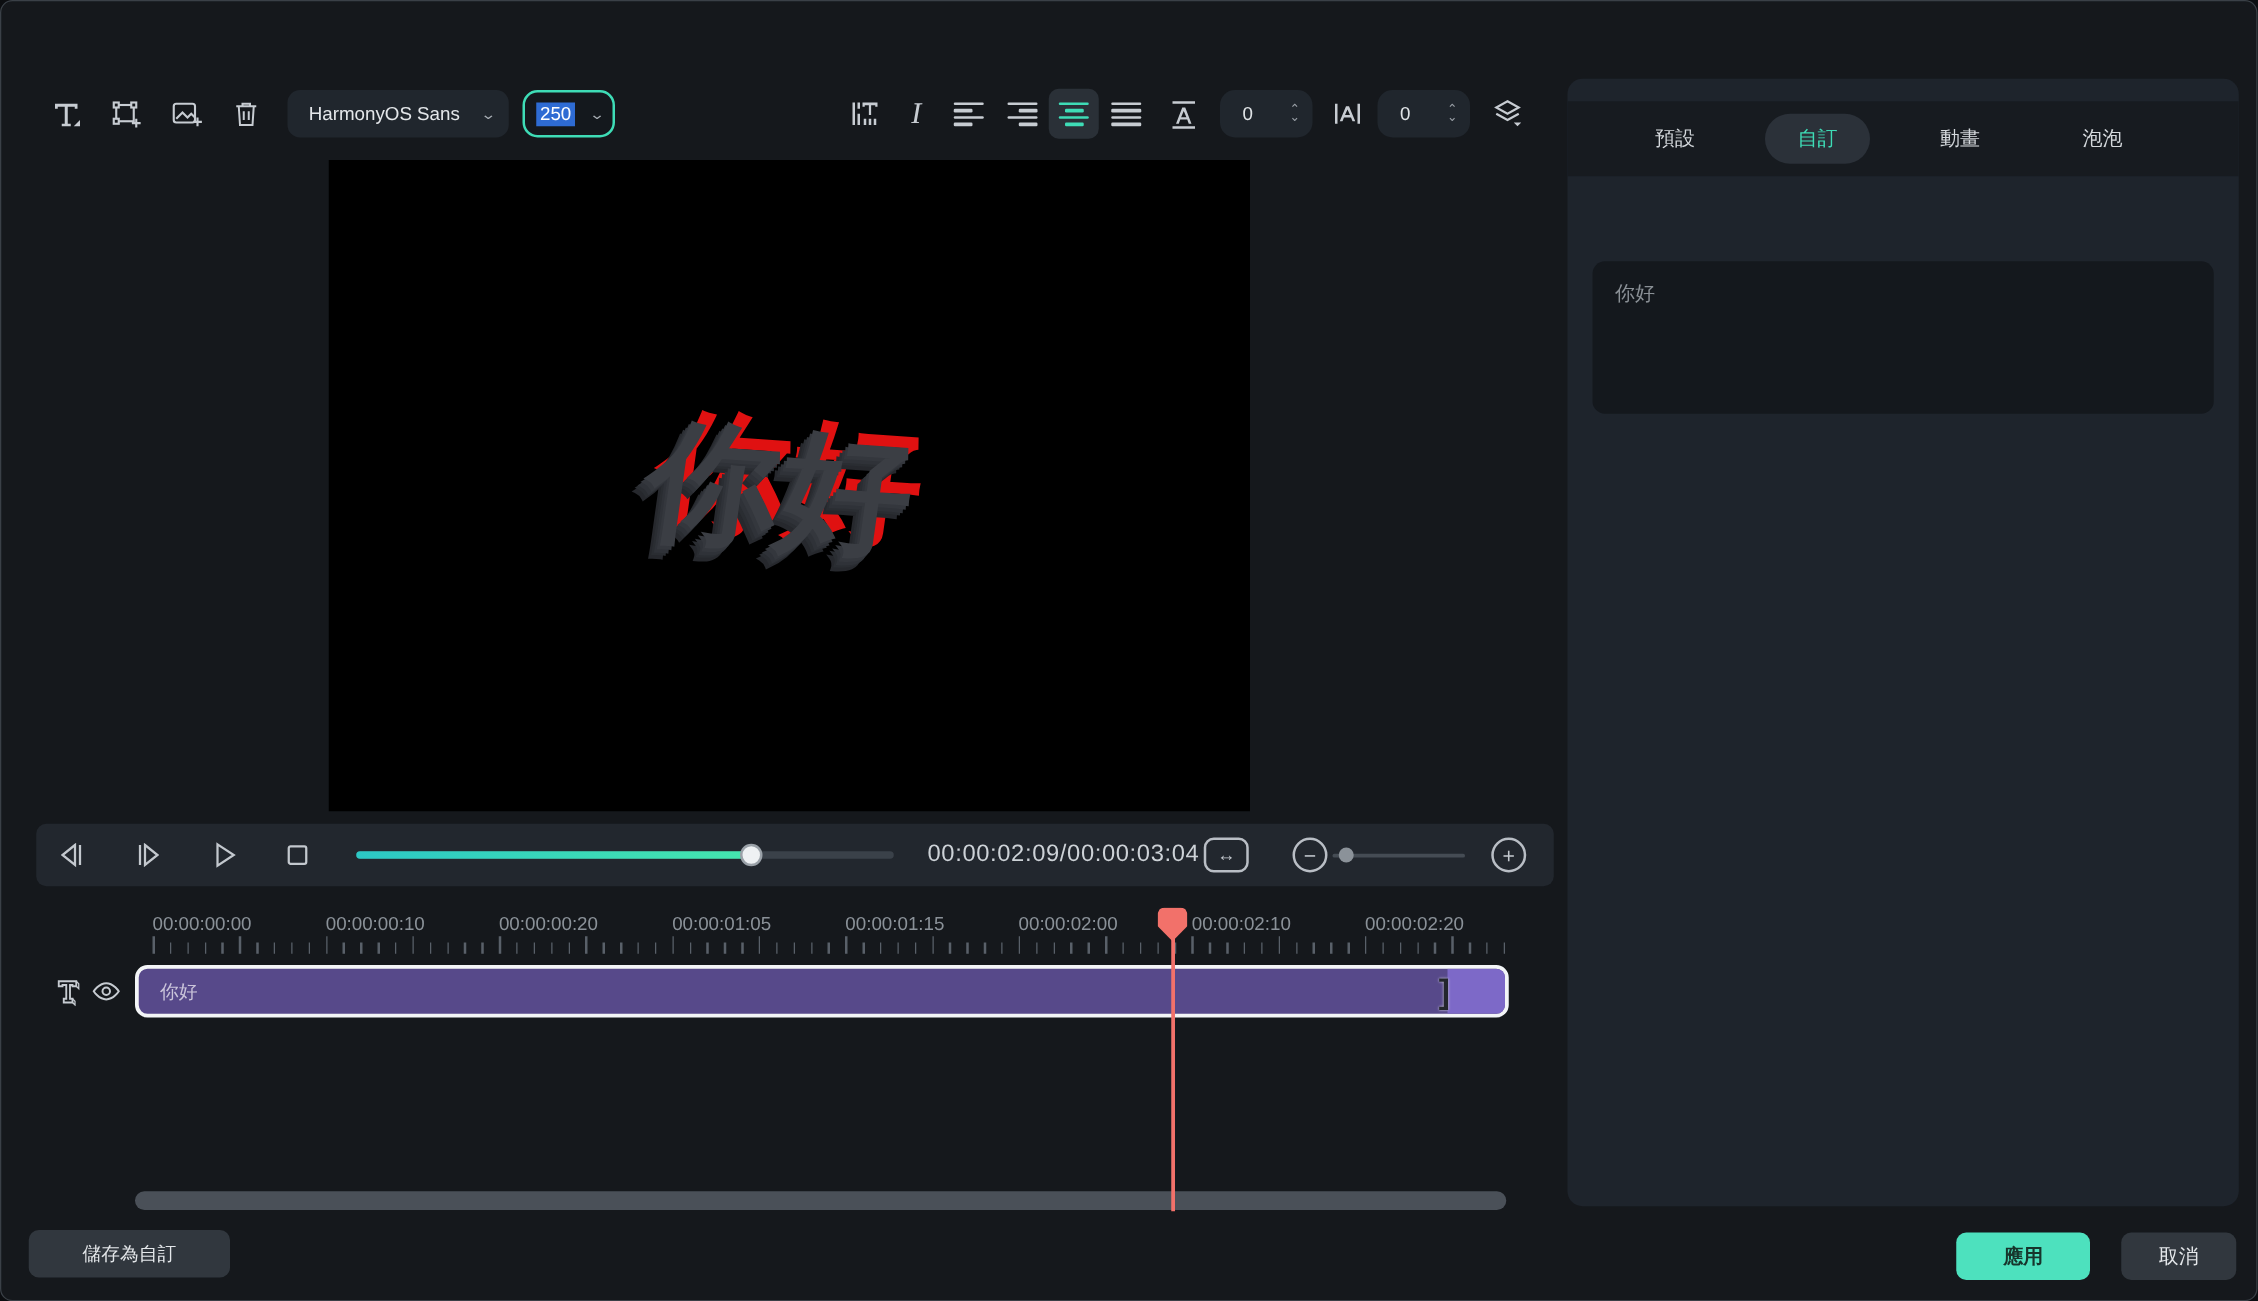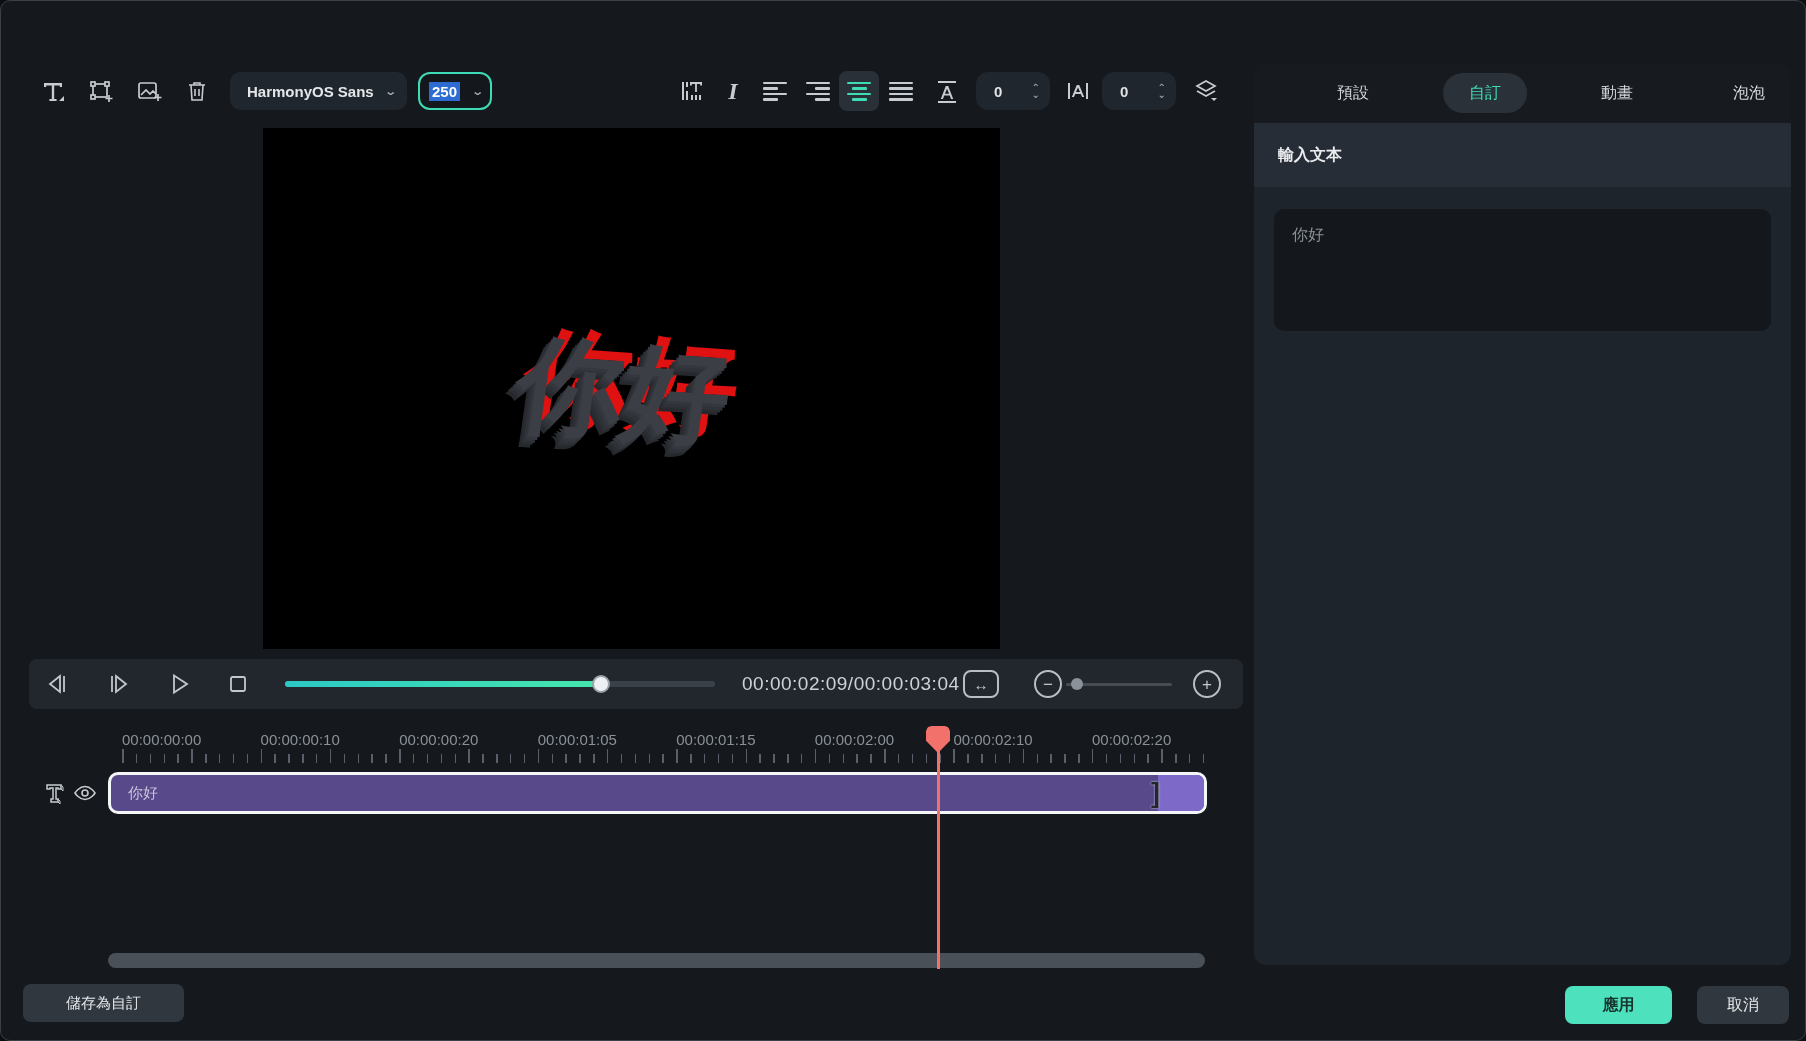--- a/index.html
+++ b/index.html
@@ -7,21 +7,21 @@
   .window {
     position:absolute; left:0; top:0; width:1806px; height:1041px;
     background:#15181c; border:1px solid #3a4047; border-radius:10px; overflow:hidden;
   }
   
   .titlebar { position:absolute; left:0; top:0; width:100%; height:52px; }
   .title { position:absolute; left:30px; top:15px; font-size:17px; font-weight:bold; color:#eceef1; letter-spacing:1px; }
   .tb-btn { position:absolute; top:10px; width:36px; height:36px; display:flex; align-items:center; justify-content:center; color:#c8cdd3; cursor:default; }
   .tb-help { left:1574px; } .tb-min { left:1635px; } .tb-max { left:1694px; } .tb-close { left:1754px; }
   
-  .toolbar { position:absolute; left:0; top:62px; width:1253px; height:64px;font-weight:bold; }
+  .toolbar { position:absolute; left:0; top:62px; width:1253px; height:64px; }
   .icon-btn { position:absolute; top:8px; width:40px; height:40px; display:flex; align-items:center; justify-content:center; color:#c7ccd2; border-radius:8px; }
   .icon-btn.active { background:#2a3037; color:#3edcb6; }
   .pill { position:absolute; top:9px; height:38px; background:#20262d; border-radius:10px; display:flex; align-items:center; color:#e4e7ea; font-size:15px; }
   .font-select { left:229px; width:177px; padding:0 12px 0 17px; justify-content:space-between; }
   .size-select { left:417px; width:74px; background:#14181d; border:2px solid #3edcb6; border-radius:12px; padding:0 8px 0 9px; justify-content:space-between; }
   .size-val { background:#2e6bd3; color:#fff; padding:1px 3px; font-size:15px; }
   .chev { font-size:11px; color:#aab0b6; transform:scaleX(1.4); }
   .spinbox { position:absolute; top:9px; width:74px; height:38px; background:#20262d; border-radius:12px; display:flex; align-items:center; justify-content:space-between; padding:0 10px 0 18px; }
   .spin-val { color:#dfe3e6; font-size:15px; }
   .spin-arrows { display:flex; flex-direction:column; line-height:7px; color:#9aa0a7; font-size:10px; }
@@ -58,21 +58,21 @@
   .clip-label { position:absolute; left:17px; top:9px; font-size:15px; color:#cac4da; }
   .trim-cursor { position:absolute; left:1040px; top:3px; font-size:27px; font-weight:bold; color:#23262c; text-shadow:0 0 2px #e8e8f0; }
   .hscrollbar { position:absolute; left:107px; top:952px; width:1097px; height:15px; background:#4a5058; border-radius:8px; }
   
   .btn { position:absolute; border-radius:8px; display:flex; align-items:center; justify-content:center; font-size:15px; }
   .btn-save { left:22px; top:983px; width:161px; height:38px; background:#31373e; color:#e4e7ea; }
   .btn-apply { left:1564px; top:985px; width:107px; height:38px; background:#4de1be; color:#17352c; font-weight:bold; font-size:16px; }
   .btn-cancel { left:1696px; top:985px; width:92px; height:38px; background:#31373e; color:#e4e7ea; font-size:16px; }
   
   .panel { position:absolute; left:1253px; top:62px; width:537px; height:902px; background:#1e242c; border-radius:12px; overflow:hidden; }
-  .panel-tabs { position:absolute; left:0; top:0; width:100%; height:60px; background:#171b20; display:flex; align-items:center; padding-left:44px; gap:48px;justify-content:flex-end; }
+  .panel-tabs { position:absolute; left:0; top:18px; width:100%; height:60px; background:#171b20; display:flex; align-items:center; padding-left:44px; gap:30px; }
   .ptab { min-width:84px; height:40px; display:flex; align-items:center; justify-content:center; font-size:16px; color:#d5d9dd; border-radius:20px; }
   .ptab.active { background:#2b3139; color:#3edcb6; }
   .panel-header { position:absolute; left:0; top:60px; width:100%; height:64px; background:#272d36; display:flex; align-items:center; padding-left:24px; font-size:16px; font-weight:bold; color:#e9ebee; }
   .panel-textarea { position:absolute; left:20px; top:146px; width:497px; height:122px; background:#14181d; border:none; border-radius:10px; resize:none; color:#8a9096; font-size:16px; padding:16px 18px; font-family:"Liberation Sans","DejaVu Sans",sans-serif; outline:none; }
   svg { display:block; }
 </style>
 </head>
 <body>
 
 <div class="window">
@@ -362,17 +362,16 @@
   <div class="btn btn-apply">應用</div>
   <div class="btn btn-cancel">取消</div>
 
   <div class="panel">
     <div class="panel-tabs">
       <div class="ptab">預設</div>
       <div class="ptab active">自訂</div>
       <div class="ptab">動畫</div>
       <div class="ptab">泡泡</div>
     </div>
-    <div class="panel-header">輸入文本</div>
     <textarea class="panel-textarea" spellcheck="false" style="">你好</textarea>
   </div>
 
 </div>
 
 </body></html>

